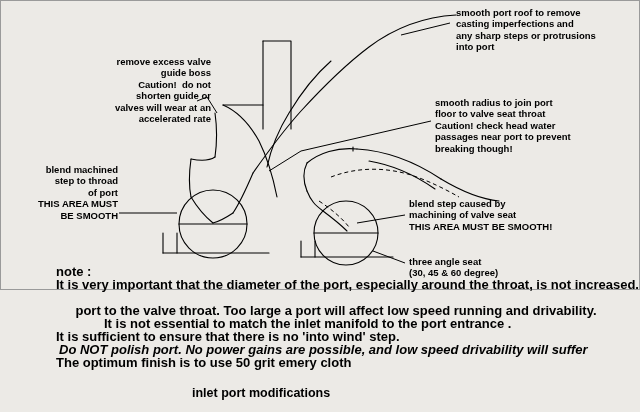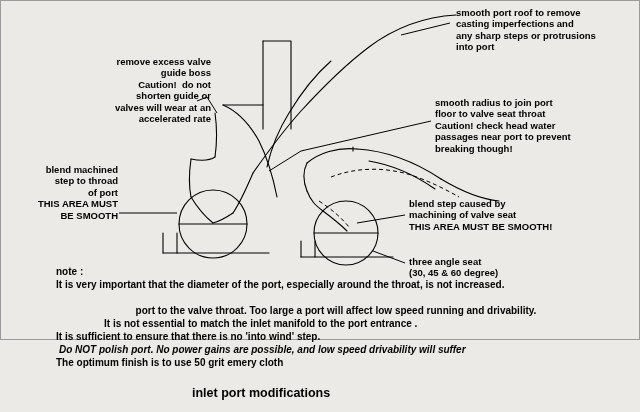--- a/index.html
+++ b/index.html
@@ -9,21 +9,21 @@
   body {
     width: 640px;
     height: 412px;
     background: #eceae6;
     font-family: "Liberation Sans", sans-serif;
     overflow: hidden;
   }
   #canvas {
     position: relative;
     width: 640px;
-    height: 340px;
+    height: 290px;
     background: #eceae6;
     border: 1px solid #9a9a9a;
     box-sizing: border-box;
   }
   svg.layer {
     position: absolute;
     left: 0;
     top: 0;
     width: 640px;
     height: 412px;
@@ -36,21 +36,21 @@
     font-weight: bold;
     font-size: 9.5px;
     line-height: 11.4px;
     white-space: pre;
   }
   .note {
     position: absolute;
     color: #000;
     font-family: "Liberation Sans", sans-serif;
     font-weight: bold;
-    font-size: 10px;
+    font-size: 13px;
     line-height: 12.6px;
     white-space: pre;
   }
   .title {
     position: absolute;
     color: #000;
     font-family: "Liberation Sans", sans-serif;
     font-weight: bold;
     font-size: 12.5px;
     white-space: pre;

